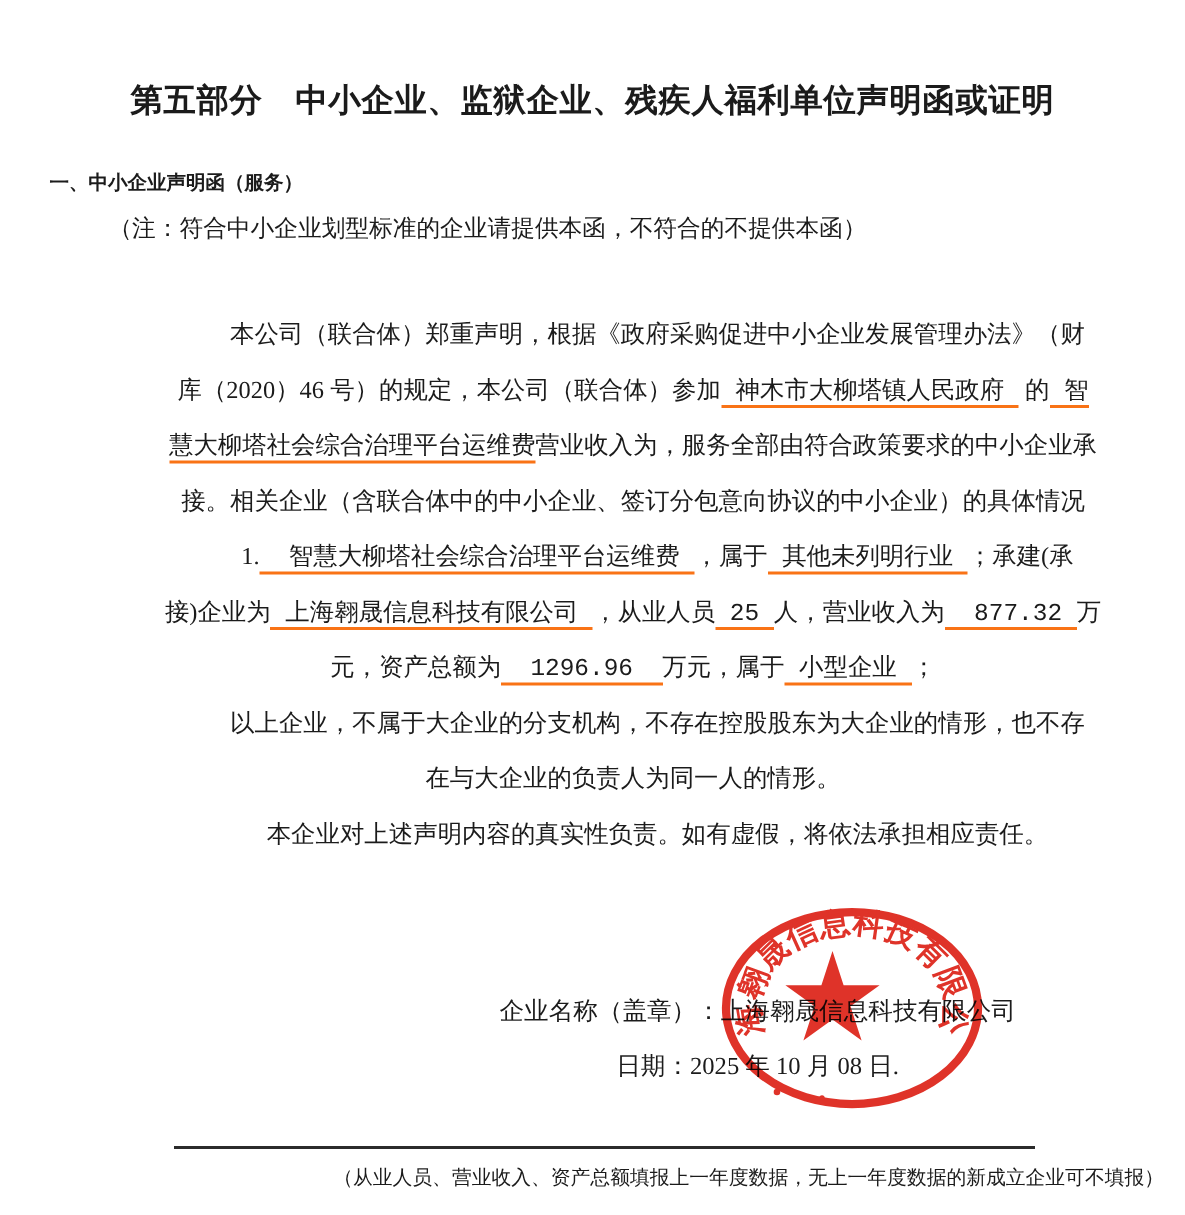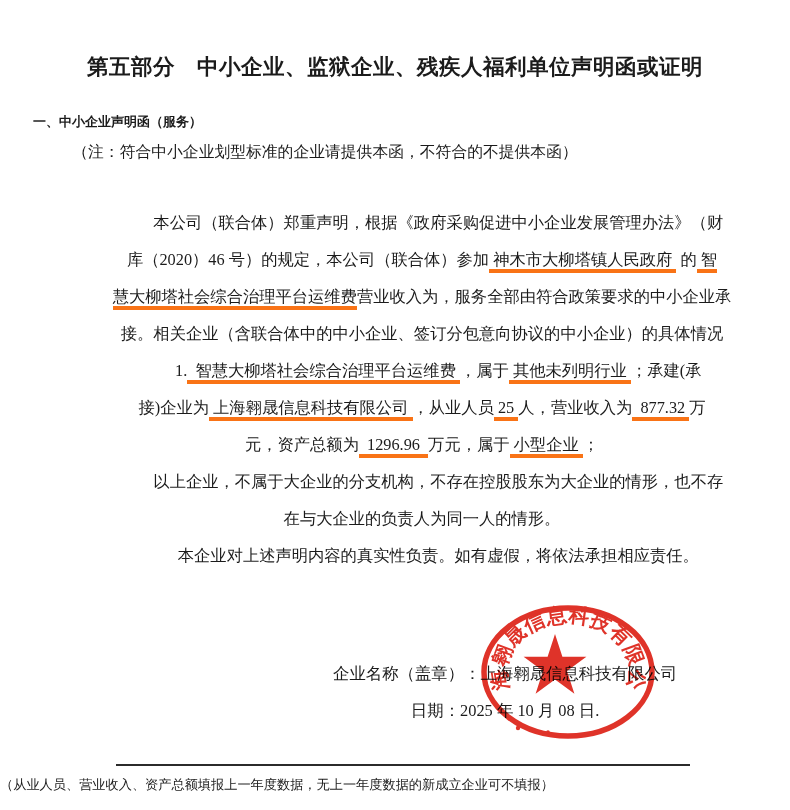--- a/index.html
+++ b/index.html
@@ -17,30 +17,30 @@
     font-size:13px;font-weight:bold;white-space:pre;padding-left:33px;
   }
   .doc-note{
     position:absolute;top:102px;left:0;width:650px;text-align:center;
     font-size:15.8px;white-space:pre;
   }
   .body-text{
     position:absolute;top:164px;left:97px;width:650px;font-size:16.3px;
   }
   .line{height:37px;line-height:37px;white-space:pre;text-align:center;}
-  .u{border-bottom:4px solid #f97316;}
+  .u{border-bottom:2px solid #f97316;font-family:Liberation Mono, monospace;}
   .signature{
     position:absolute;top:615px;left:333px;font-size:16.4px;
   }
   .footer-rule{
     position:absolute;top:724px;left:116px;width:574px;height:0;
     border-top:2px solid #2b2b2b;
   }
   .footer-note{
-    position:absolute;top:736px;left:0;width:776px;text-align:left;
+    position:absolute;top:736px;left:0;width:776px;text-align:right;
     font-size:13.2px;white-space:pre;
   }
   .stamp{
     position:absolute;left:479px;top:561px;width:178px;height:142px;
     mix-blend-mode:multiply;opacity:0.93;
   }
   .stamp svg{display:block;width:100%;height:100%;}
 </style>
 </head>
 <body>

